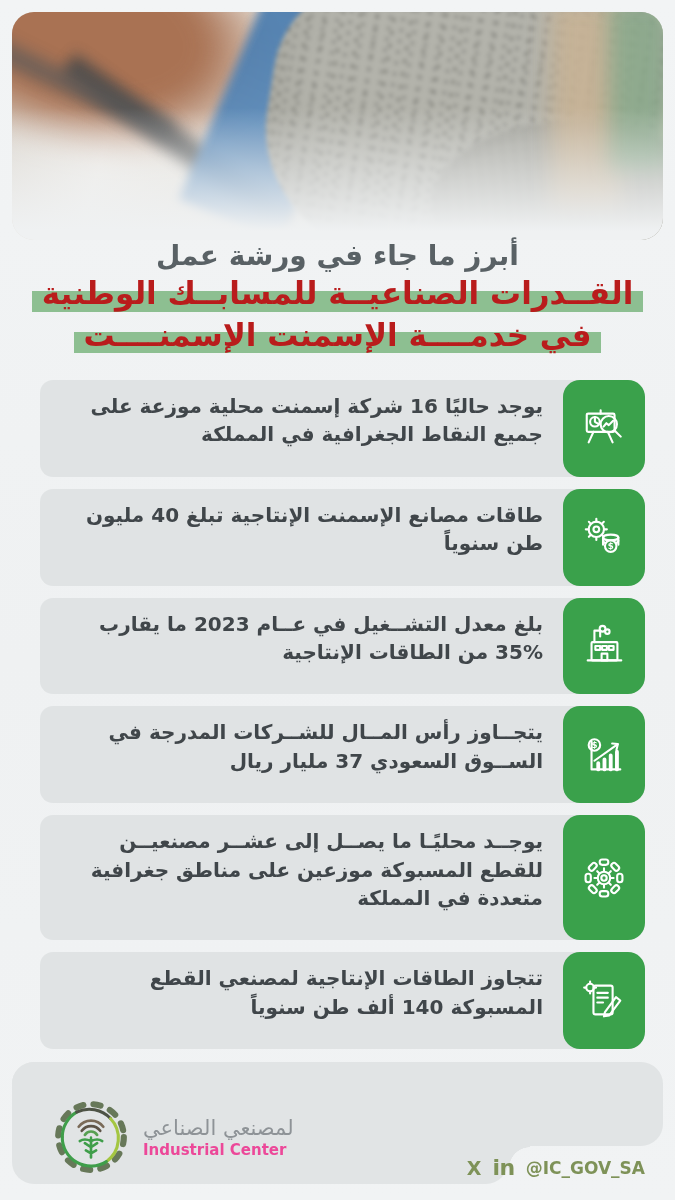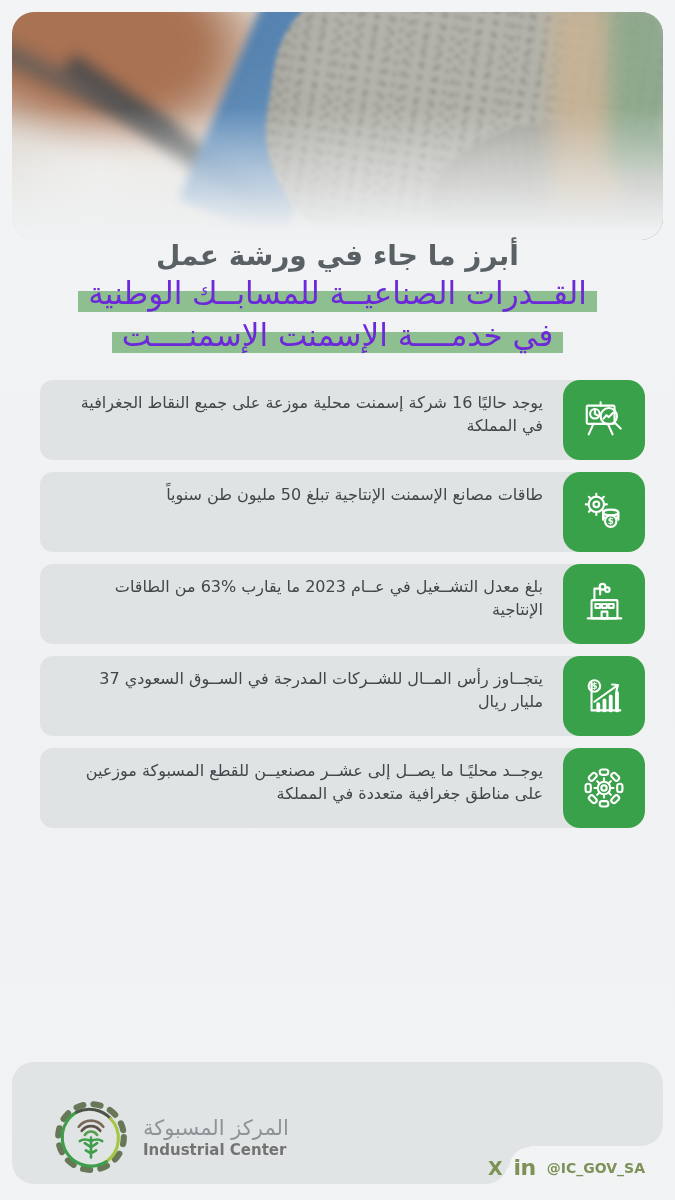--- a/index.html
+++ b/index.html
@@ -26,48 +26,48 @@
     background-image:
       radial-gradient(circle at 4px 4px,#84847d 1.5px,rgba(0,0,0,0) 2.1px),
       radial-gradient(ellipse at 50% 50%,#a8a8a0 0 60%,#90908a 100%);
     background-size:12px 10px,100% 100%;border-radius:45%;}
   .ph-green{right:-6px;top:-10px;width:60px;height:170px;background:#87a989;filter:blur(10px);opacity:.8;}
   .ph-tan{right:42px;top:-10px;width:70px;height:210px;background:#c9b394;filter:blur(11px);opacity:.85;}
   .ph-fade{inset:0;background:linear-gradient(180deg,rgba(239,241,242,0) 42%,rgba(239,241,242,.55) 70%,#eff1f2 96%);}
   
   .title-block{position:absolute;top:238px;left:0;right:0;text-align:center;direction:rtl;z-index:2;}
   .kicker{font-size:28px;font-weight:bold;color:#596165;line-height:1.25;}
-  .headline{font-size:31px;font-weight:normal;color:#6d28d9;line-height:1.34;}
+  .headline{font-size:31px;font-weight:bold;color:#b91c1c;line-height:1.34;}
   .hl{display:inline-block;position:relative;padding:0 6px;}
   .hl::before{content:"";position:absolute;left:-4px;right:-4px;bottom:3px;height:21px;background:#8dbf91;z-index:-1;}
   
   .cards{position:absolute;top:380px;left:40px;right:30px;display:flex;flex-direction:column;gap:12px;z-index:2;}
   .card{position:relative;min-height:80px;}
   .card-box{position:absolute;top:0;bottom:0;left:0;right:40px;background:#e0e3e4;border-radius:13px;}
   .card-icon{position:absolute;top:0;bottom:0;right:0;width:82px;background:#3aa14b;border-radius:17px;
     display:flex;align-items:center;justify-content:center;}
   .card-icon svg{display:block;}
-  .card-text{position:relative;direction:rtl;text-align:right;padding:12px 102px 21px 26px;
-    font-size:16px;font-weight:normal;color:#40464a;line-height:1.42;}
+  .card-text{position:relative;direction:rtl;text-align:right;padding:12px 102px 28px 26px;
+    font-size:20px;font-weight:bold;color:#40464a;line-height:1.42;}
   .ic{stroke:#fff;fill:none;stroke-width:2.2;stroke-linecap:round;stroke-linejoin:round;}
   .ic text{stroke:none;fill:#fff;font-weight:bold;}
   
   .fp-right{position:absolute;left:12px;right:12px;top:1062px;height:84px;background:#e1e4e5;border-radius:22px;}
   .fp-left{position:absolute;left:12px;width:496px;top:1062px;height:122px;background:#e1e4e5;border-radius:22px;}
   .fp-notch{position:absolute;left:508px;top:1146px;width:22px;height:22px;
     background:radial-gradient(circle 22px at 100% 100%,rgba(0,0,0,0) 0 20.5px,#e1e4e5 21px);}
   .logo{position:absolute;left:52px;top:1098px;display:flex;align-items:center;gap:13px;z-index:3;}
   .logo-text{display:flex;flex-direction:column;line-height:1.25;}
   .logo-ar{font-size:21px;color:#8e9397;direction:rtl;text-align:left;}
-  .logo-en{font-size:15px;color:#737373;font-weight:bold;}
+  .logo-en{font-size:15px;color:#ec4899;font-weight:bold;}
   .social{position:absolute;right:30px;top:1155px;display:flex;align-items:center;gap:11px;z-index:3;
     color:#7e9258;direction:ltr;}
   .social .x{font-weight:900;font-size:19px;}
   .social .in{font-weight:800;font-size:22px;letter-spacing:-.5px;}
-  .social .handle{font-size:14px;font-weight:bold;}
+  .social .handle{font-size:17px;font-weight:bold;}
 </style>
 </head>
 <body>
 
 <div class="photo">
   <div class="ph-base"></div>
   <div class="ph-arm"></div>
   <div class="ph-bar1"></div>
   <div class="ph-bar2"></div>
   <div class="ph-chute"></div>
@@ -109,39 +109,39 @@
         <circle cx="16" cy="16" r="8"></circle>
           <circle cx="16" cy="16" r="3"></circle>
         <path d="M27,16 H24 M16,27 V24 M5,16 H8 M16,5 V8 M23.8,23.8 L21.7,21.7 M8.2,23.8 L10.3,21.7 M8.2,8.2 L10.3,10.3 M23.8,8.2 L21.7,10.3"></path>
         <ellipse cx="31" cy="24.5" rx="8" ry="3"></ellipse>
         <path d="M23,24.5 V32 M39,24.5 V32"></path>
         <path d="M23,28 a8,3 0 0 0 16,0"></path>
         <circle cx="31" cy="33.5" r="6" fill="#3aa14b"></circle>
         <text x="31" y="36.6" text-anchor="middle" font-size="9">$</text>
       </svg>
     </div>
-    <div class="card-text">طاقات مصانع الإسمنت الإنتاجية تبلغ 50 مليون طن سنوياً</div>
+    <div class="card-text">طاقات مصانع الإسمنت الإنتاجية تبلغ 40 مليون طن سنوياً</div>
   </div>
 
   <div class="card">
     <div class="card-box"></div>
     <div class="card-icon">
       <svg class="ic" width="46" height="46" viewBox="0 0 48 48">
         <path d="M14,20 V8 H20 V14"></path>
         <circle cx="22.5" cy="6" r="3"></circle>
           <circle cx="27.5" cy="9" r="2.3"></circle>
         <rect x="11" y="20" width="27" height="19" rx="1"></rect>
         <rect x="15" y="24" width="5" height="4"></rect>
           <rect x="22" y="24" width="5" height="4"></rect>
           <rect x="29" y="24" width="5" height="4"></rect>
         <rect x="21.5" y="32" width="6" height="7"></rect>
         <path d="M7,39 H42"></path>
       </svg>
     </div>
-    <div class="card-text">بلغ معدل التشــغيل في عــام 2023 ما يقارب %63 من الطاقات الإنتاجية</div>
+    <div class="card-text">بلغ معدل التشــغيل في عــام 2023 ما يقارب %35 من الطاقات الإنتاجية</div>
   </div>
 
 
   <div class="card">
     <div class="card-box"></div>
     <div class="card-icon">
       <svg class="ic" width="46" height="46" viewBox="0 0 48 48">
         <path d="M11,10 V39 H41"></path>
         <path stroke-width="4" d="M18,39 V32.5 M24.5,39 V28.5 M31,39 V24.5 M37.5,39 V20.5"></path>
         <path d="M14,30 L38,13"></path>
@@ -182,20 +182,33 @@
             <rect x="-4.5" y="-2.75" width="9" height="5.5" rx="2.6"></rect>
           </g>
         <circle cx="24" cy="24" r="6.5"></circle>
           <circle cx="24" cy="24" r="2.8"></circle>
         <path d="M34,24 H31 M24,34 V31 M14,24 H17 M24,14 V17 M31.1,31.1 L29,29 M16.9,31.1 L19,29 M16.9,16.9 L19,19 M31.1,16.9 L29,19"></path>
       </svg>
     </div>
     <div class="card-text">يوجــد محليًـا ما يصــل إلى عشــر مصنعيــن للقطع المسبوكة موزعين على مناطق جغرافية متعددة في المملكة</div>
   </div>
 
+  <div class="card">
+    <div class="card-box"></div>
+    <div class="card-icon">
+      <svg class="ic" width="46" height="46" viewBox="0 0 48 48">
+        <circle cx="9.5" cy="10" r="4"></circle>
+        <path d="M9.5,3.8 V5.8 M9.5,14.2 V16.2 M3.3,10 H5.3 M13.7,10 H15.7"></path>
+        <rect x="13" y="8" width="20" height="30" rx="2"></rect>
+        <path d="M17,15.5 H28 M17,20.5 H28 M17,25.5 H23"></path>
+        <path d="M25,35.5 L36.5,20 L41,23.5 L29.5,39 L24,40 Z"></path>
+      </svg>
+    </div>
+    <div class="card-text">تتجاوز الطاقات الإنتاجية لمصنعي القطع المسبوكة 140 ألف طن سنوياً</div>
+  </div>
 
 </div>
 
 <div class="fp-right"></div>
 <div class="fp-left"></div>
 <div class="fp-notch"></div>
 
 <div class="logo">
   <svg width="78" height="78" viewBox="0 0 76 76">
     <g fill="none" stroke-linecap="round">
@@ -205,21 +218,21 @@
       <path d="M57,20 a28,28 0 0 1 -4,42" stroke="#a4c641" stroke-width="3"></path>
       <path d="M53,62 a28,28 0 0 1 -43,-24" stroke="#3f9e4a" stroke-width="3"></path>
       <path d="M26,28 a15,15 0 0 1 24,0" stroke="#7a6a58" stroke-width="2.6"></path>
       <path d="M29,32 a11,11 0 0 1 18,0" stroke="#5d5347" stroke-width="2.6"></path>
       <path d="M32,36 a7,7 0 0 1 12,0" stroke="#57a052" stroke-width="2.6"></path>
       <path d="M38,58 V42 M38,48 L32,44 M38,48 L44,44 M38,54 L33,51 M38,54 L43,51" stroke="#3f9e4a" stroke-width="2.6"></path>
       <path d="M38,42 C34,40 30,40 27,42 M38,42 C42,40 46,40 49,42 M38,42 V38.5" stroke="#3f9e4a" stroke-width="2.4"></path>
     </g>
   </svg>
   <div class="logo-text">
-    <span class="logo-ar">المركز المسبوكة</span>
+    <span class="logo-ar">لمصنعي الصناعي</span>
     <span class="logo-en">Industrial Center</span>
   </div>
 </div>
 
 <div class="social">
   <span class="x">X</span>
   <span class="in">in</span>
   <span class="handle">@IC_GOV_SA</span>
 </div>
 

